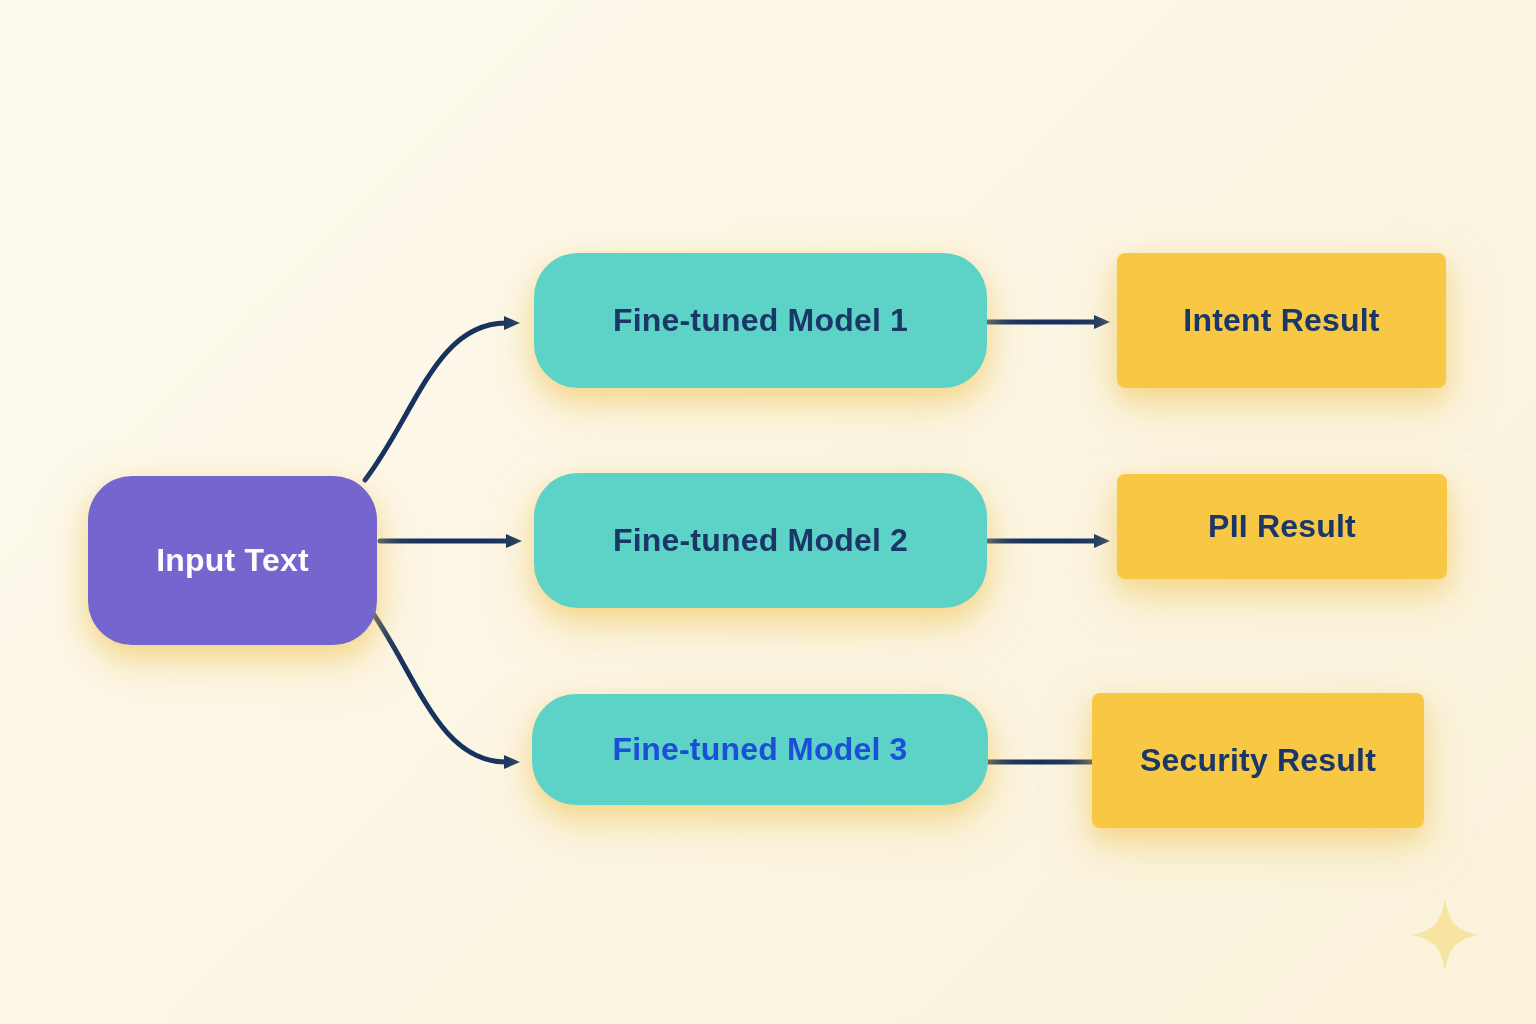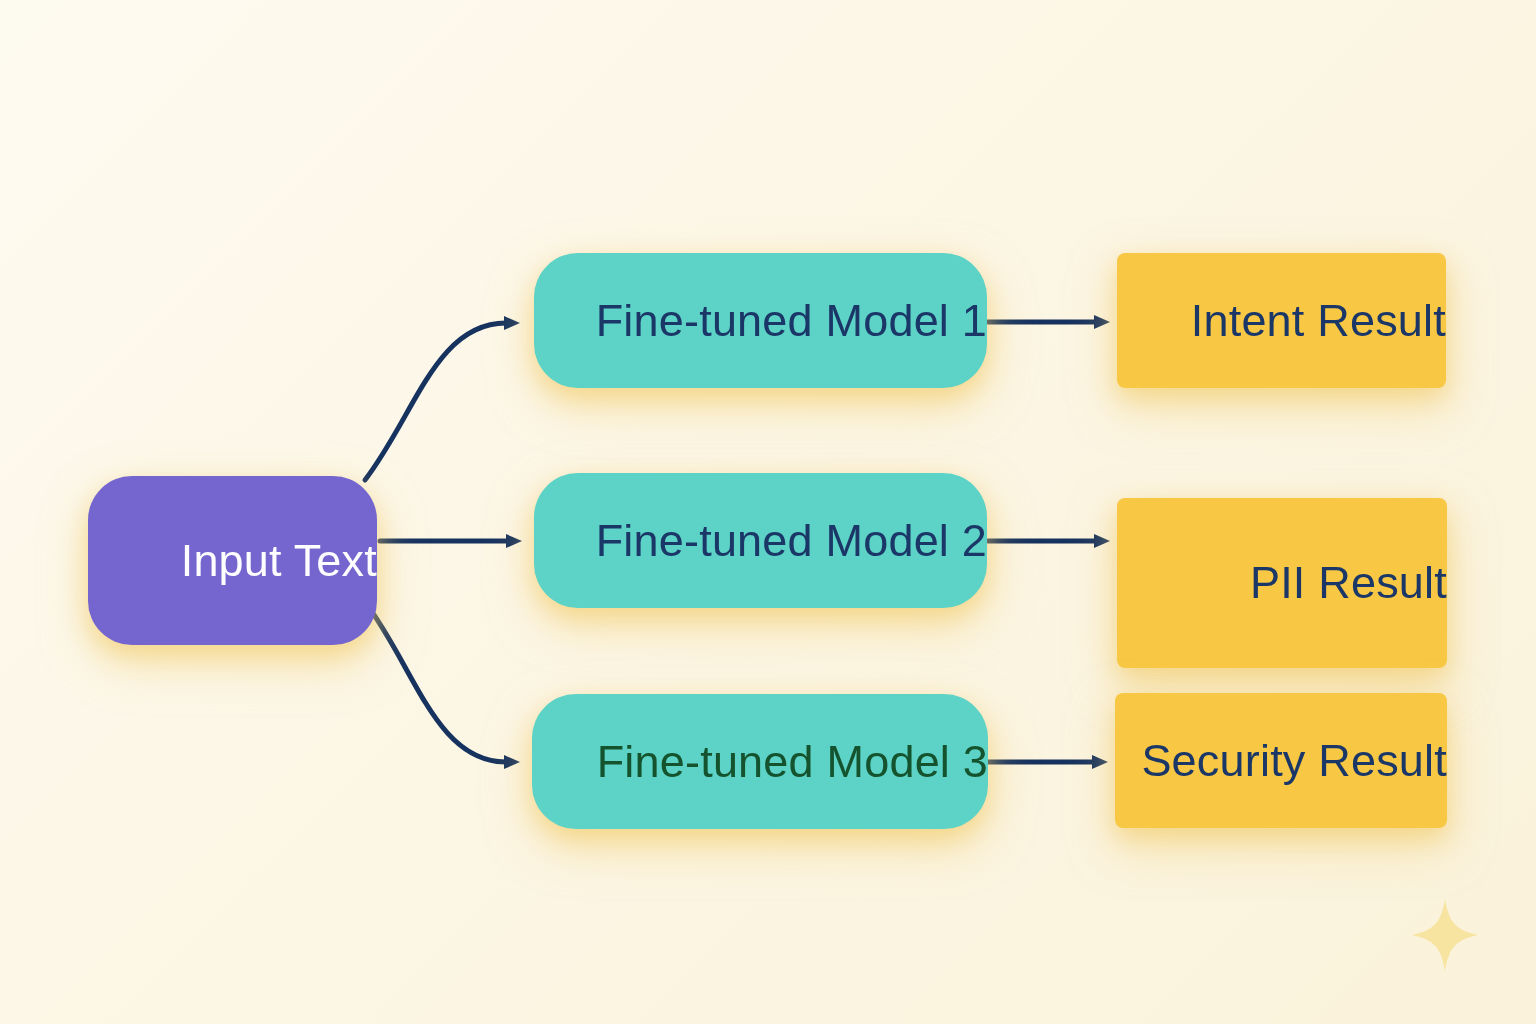--- a/index.html
+++ b/index.html
@@ -24,23 +24,23 @@
   }
   .edge {
     fill: none;
     stroke-width: 5;
     stroke-linecap: round;
   }
   .node {
     position: absolute;
     display: flex;
     align-items: center;
-    justify-content: flex-end;
-    font-weight: 400;
-    font-size: 45px;
+    justify-content: center;
+    font-weight: 700;
+    font-size: 32px;
     letter-spacing: 0.2px;
     border-radius: 44px;
     box-shadow: 0 10px 22px rgba(240, 196, 84, 0.40),
                 0 18px 46px rgba(243, 209, 115, 0.50);
     text-align: center;
     white-space: nowrap;
   }
   .node--result { border-radius: 8px; }
 </style>
 </head>
@@ -74,29 +74,29 @@
   </div>
 
   <div class="node" style="left: 534px; top: 253px; width: 453px; height: 135px; background: rgb(92, 211, 198); color: rgb(27, 55, 103);">
     <span>Fine-tuned Model 1</span>
   </div>
 
   <div class="node" style="left: 534px; top: 473px; width: 453px; height: 135px; background: rgb(92, 211, 198); color: rgb(27, 55, 103);">
     <span>Fine-tuned Model 2</span>
   </div>
 
-  <div class="node" style="left: 532px; top: 694px; width: 456px; height: 135px; background: rgb(92, 211, 198); color: #14532d;">
+  <div class="node" style="left: 532px; top: 694px; width: 456px; height: 111px; background: rgb(92, 211, 198); color: #1d4ed8;">
     <span>Fine-tuned Model 3</span>
   </div>
 
   <div class="node node--result" style="left: 1117px; top: 253px; width: 329px; height: 135px; background: rgb(248, 200, 69); color: rgb(27, 55, 103);">
     <span>Intent Result</span>
   </div>
 
-  <div class="node node--result" style="left: 1117px; top: 474px; width: 330px; height: 170px; background: rgb(248, 200, 69); color: rgb(27, 55, 103); margin-top: 24px;">
+  <div class="node node--result" style="left: 1117px; top: 474px; width: 330px; height: 105px; background: rgb(248, 200, 69); color: rgb(27, 55, 103);">
     <span>PII Result</span>
   </div>
 
-  <div class="node node--result" style="left: 1115px; top: 693px; width: 332px; height: 135px; background: rgb(248, 200, 69); color: rgb(27, 55, 103);">
+  <div class="node node--result" style="left: 1092px; top: 693px; width: 332px; height: 135px; background: rgb(248, 200, 69); color: rgb(27, 55, 103);">
     <span>Security Result</span>
   </div>
 
 </div>
 
 </body></html>

